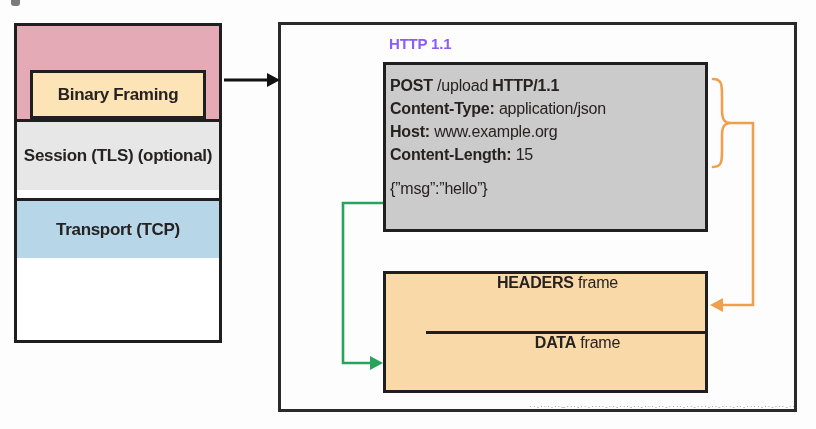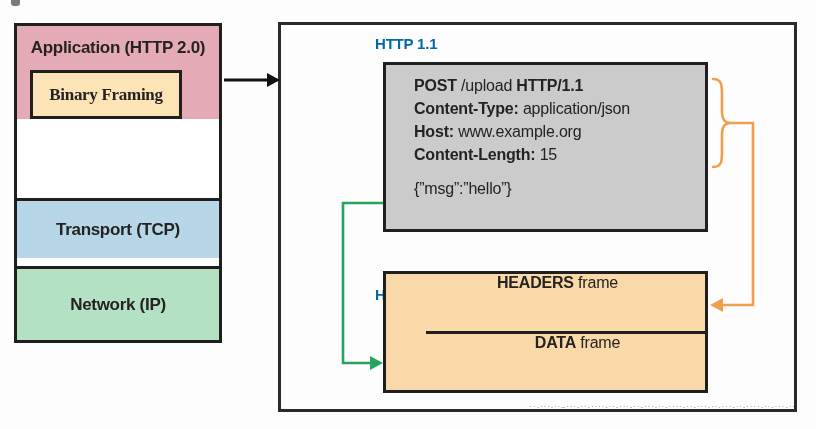--- a/index.html
+++ b/index.html
@@ -9,35 +9,35 @@
   }
   .artifact{position:absolute;left:11px;top:0;width:9px;height:6px;background:#5a5a5a;border-radius:0 0 3px 3px;opacity:.8;}
 
   
   .stack{position:absolute;left:14px;top:23px;width:208px;height:320px;
     border:3px solid var(--border-dark);box-sizing:border-box;background:#fff;}
   .row{position:absolute;left:0;right:0;box-sizing:border-box;display:flex;align-items:center;justify-content:center;}
   .row span, .app-label{font-weight:700;font-size:17px;letter-spacing:-0.3px;}
   .row.app{top:0;height:93px;background:var(--app-pink);flex-direction:column;justify-content:flex-start;}
   .app-label{height:44px;display:flex;align-items:center;}
-  .binary{position:absolute;left:13px;top:44px;width:152px;height:49px;
+  .binary{position:absolute;left:13px;top:44px;width:176px;height:49px;
     background:var(--binary-tan);border:3px solid var(--border-dark);box-sizing:border-box;
-    display:flex;align-items:center;justify-content:center;font-family:Liberation Serif, serif;}
+    display:flex;align-items:center;justify-content:center;}
   .row.session{top:93px;height:71px;background:var(--session-gray);border-top:3px solid var(--border-dark);}
   .row.transport{top:172px;height:60px;background:var(--transport-blue);border-top:3px solid var(--border-dark);}
   .row.network{top:240px;height:74px;background:var(--network-green);border-top:3px solid var(--border-dark);}
 
   
   .panel{position:absolute;left:278px;top:22px;width:519px;height:390px;
     border:3px solid #2a2a2a;box-sizing:border-box;background:transparent;}
-  .plabel{position:absolute;left:94px;font-weight:700;font-size:15px;letter-spacing:-0.2px;color:#0369a1;}
+  .plabel{position:absolute;left:108px;font-weight:700;font-size:15px;letter-spacing:-0.2px;color:#8b5cf6;}
   .plabel.http11{top:10px;}
   .plabel.http20{top:224px;margin-top:37px;}
   .request{position:absolute;left:102px;top:37px;width:325px;height:170px;box-sizing:border-box;
-    background:var(--request-gray);border:3px solid var(--border-dark);padding:9px 0 0 28px;}
+    background:var(--request-gray);border:3px solid var(--border-dark);padding:9px 0 0 4px;}
   .rline{font-size:16px;line-height:23px;white-space:pre;letter-spacing:-0.2px;}
   .rline b{font-weight:700;}
   .rline.body{margin-top:11px;}
   .frames{position:absolute;left:102px;top:246px;width:325px;height:122px;box-sizing:border-box;
     border:3px solid var(--border-dark);background:var(--frame-tan);display:flex;flex-direction:column;}
   .frame{flex:1;display:flex;align-items:flex-start;justify-content:center;font-size:16px;white-space:pre;letter-spacing:-0.2px;padding-left:24px;}
   .frame b{font-weight:700;}
   .frame.second{border-top:3px solid var(--border-dark);margin-left:40px;}
 
   
@@ -56,30 +56,29 @@
 </style>
 </head>
 <body>
 
 <div class="canvas">
 
   <div class="artifact"></div>
 
   <div class="stack">
     <div class="row app">
-      <div class="app-label">Application (HTTP 2.0)</div>
       <div class="binary">
         <span>Binary Framing</span>
       </div>
     </div>
+    <div class="row session">
+      <span>Session (TLS) (optional)</span>
+    </div>
     <div class="row transport">
       <span>Transport (TCP)</span>
-    </div>
-    <div class="row network">
-      <span>Network (IP)</span>
     </div>
   </div>
 
   <div class="panel">
     <div class="plabel http11">HTTP 1.1</div>
 
     <div class="request">
       <div class="rline"><b>POST</b><span> /upload </span><b>HTTP/1.1</b></div>
       <div class="rline"><b>Content-Type:</b><span> application/json</span></div>
       <div class="rline"><b>Host:</b><span> www.example.org</span></div>

